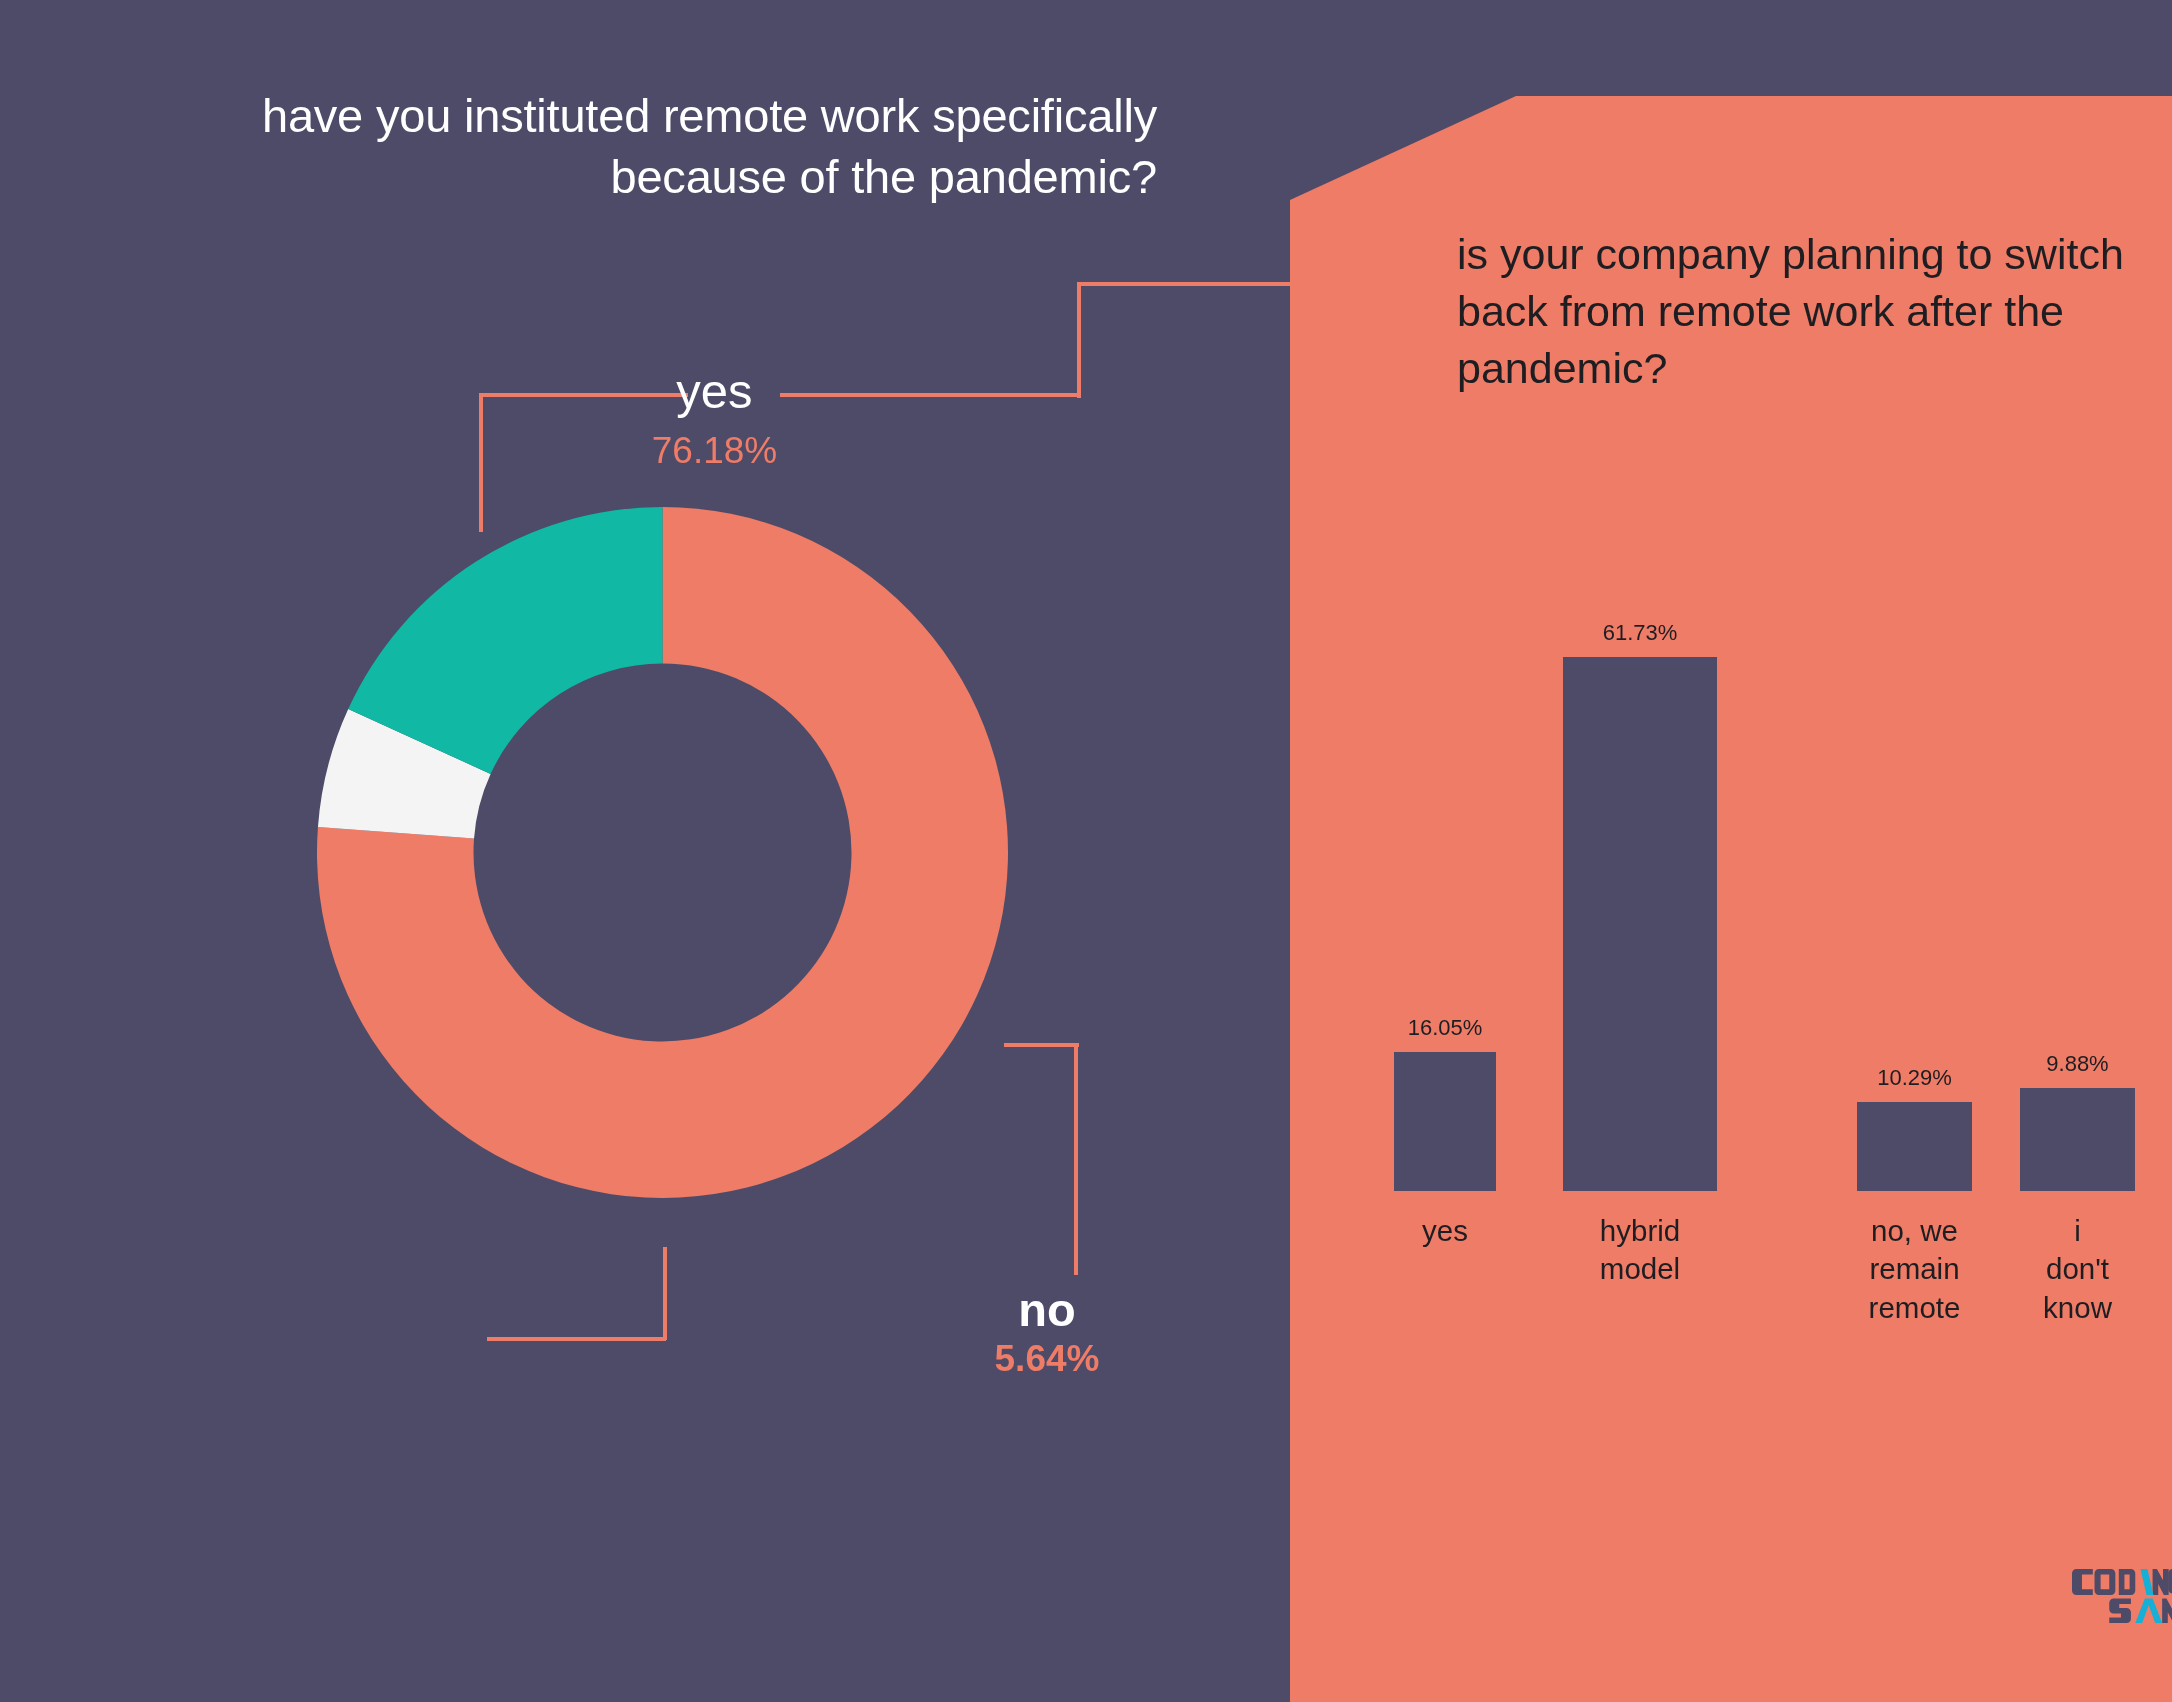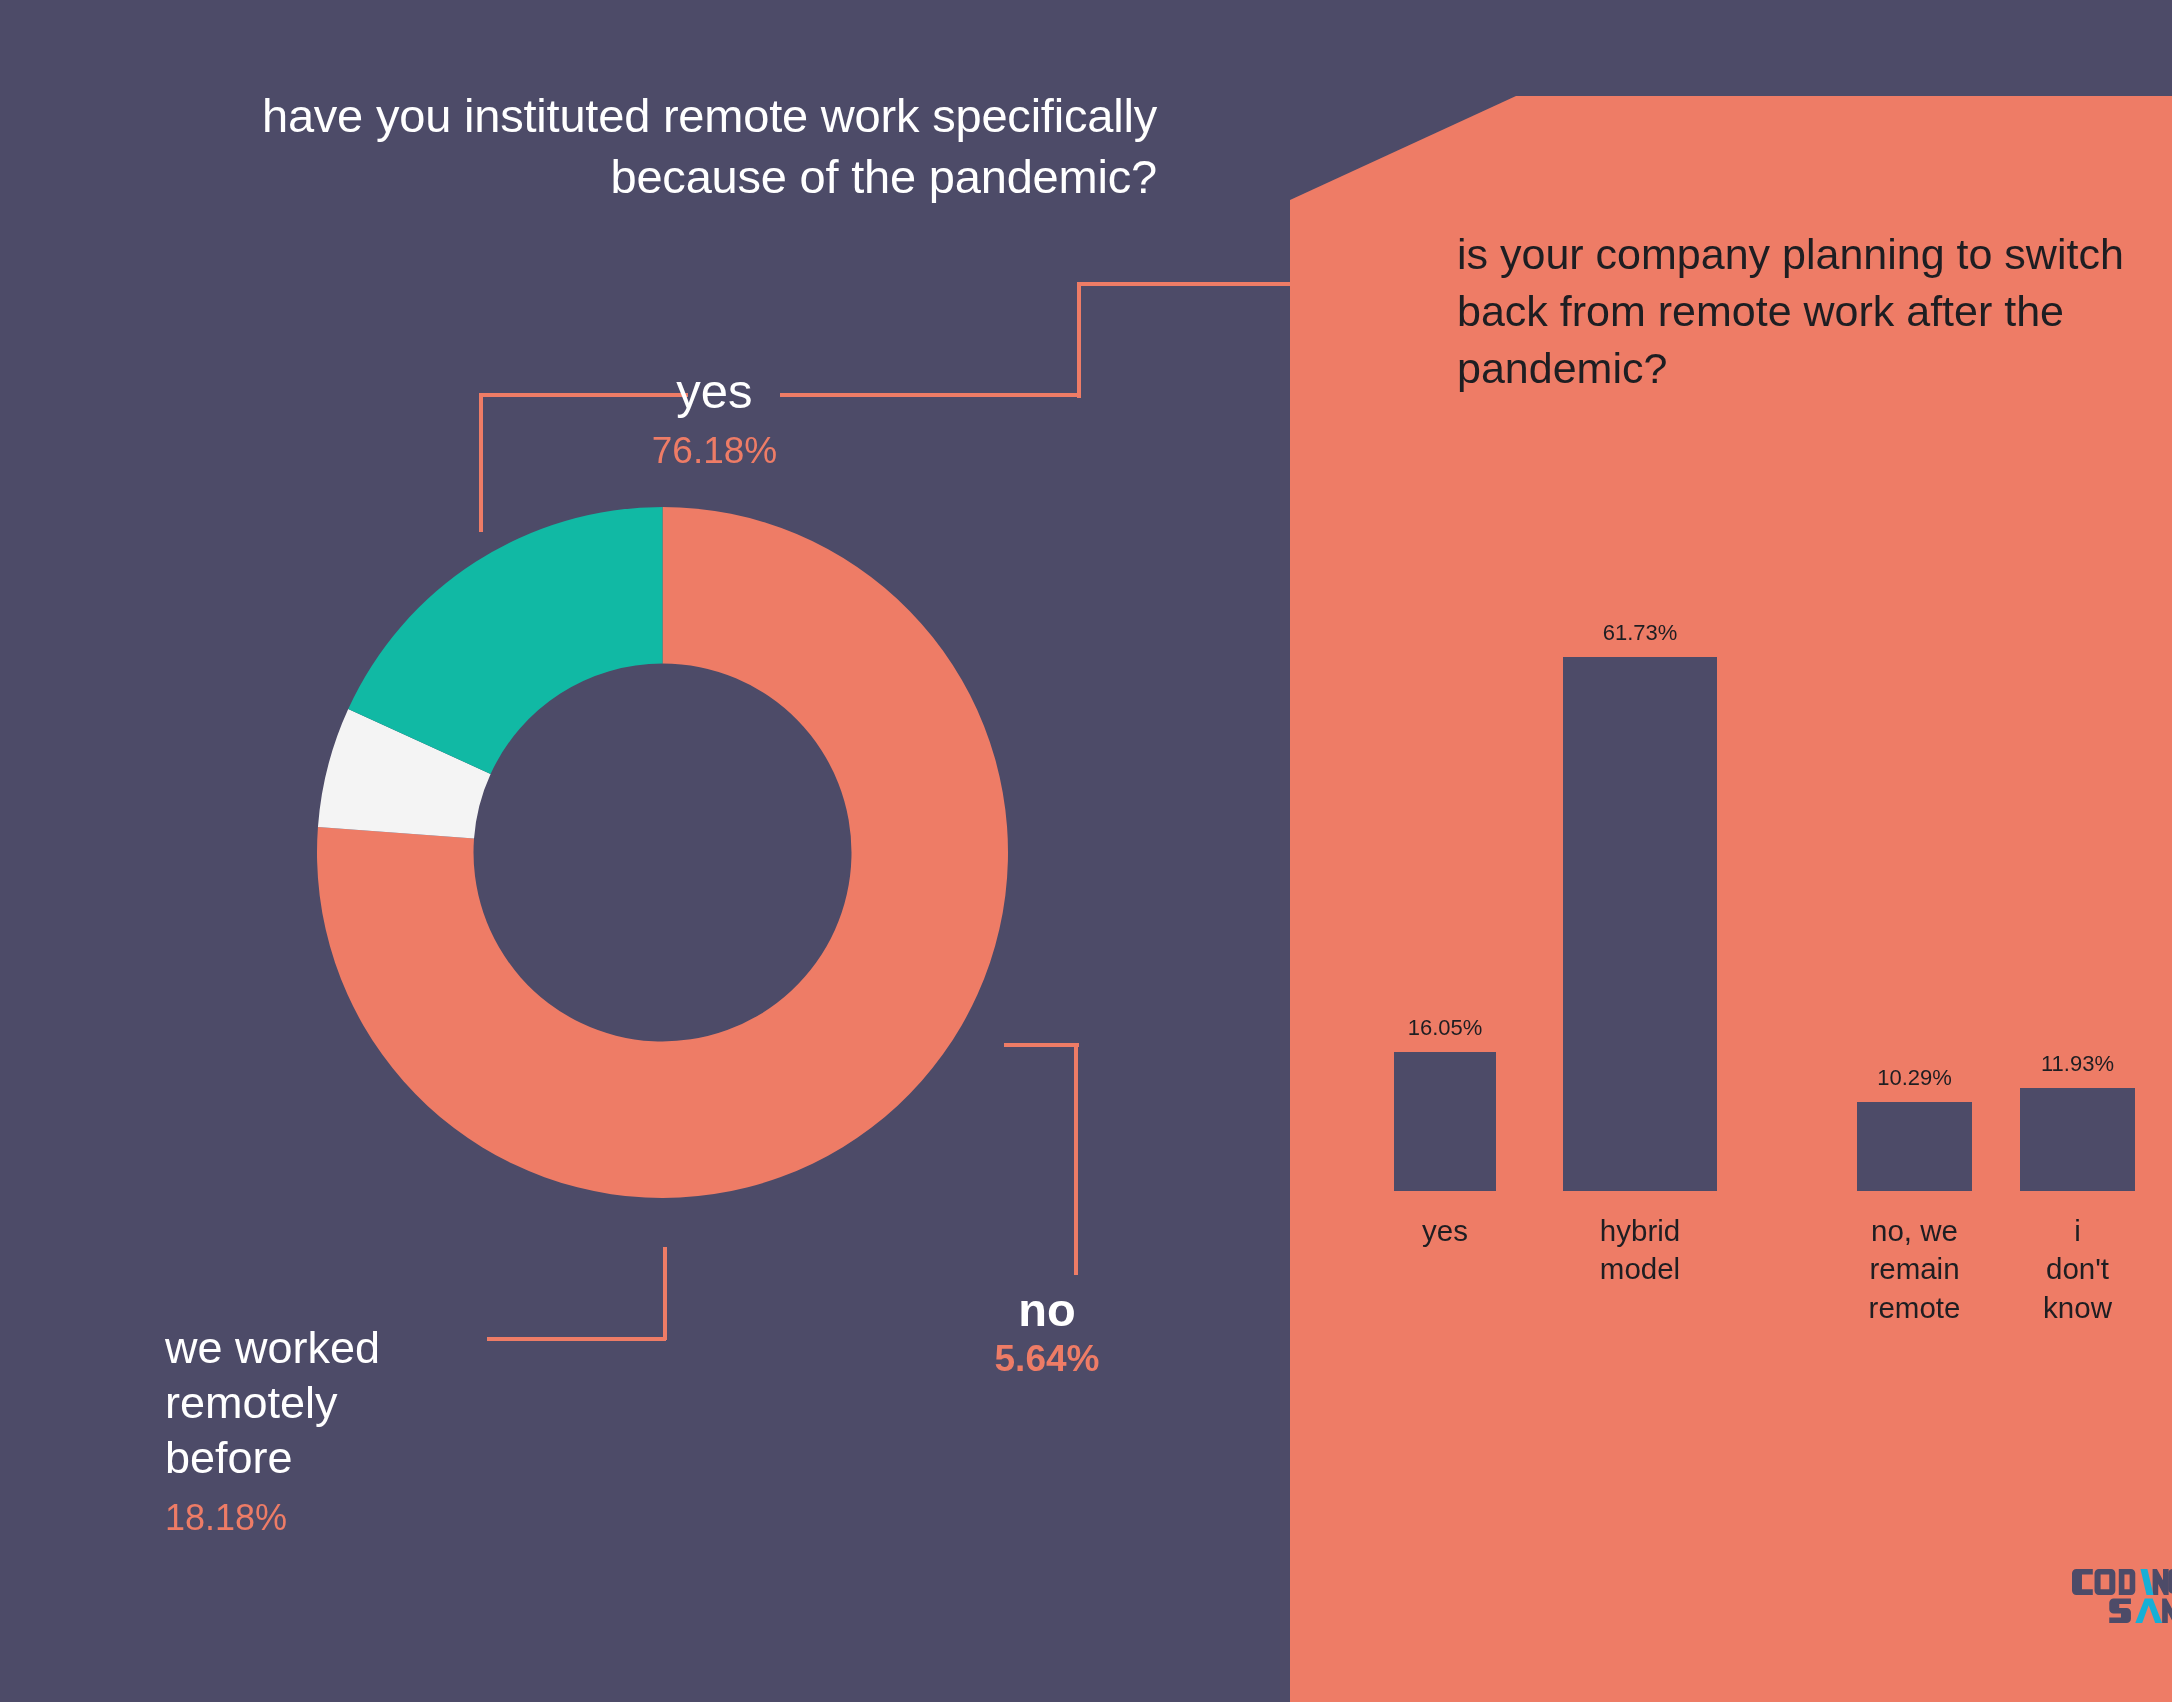--- a/index.html
+++ b/index.html
@@ -114,26 +114,20 @@
     <div id="yes-label">
       <div class="lbl">yes</div>
       <div class="val">76.18%</div>
     </div>
 
     <div id="no-label">
       <div class="lbl">no</div>
       <div class="val">5.64%</div>
     </div>
 
-    <div id="wb-label">
-      <div class="lbl" style="white-space:pre-line">we worked
-remotely
-before</div>
-      <div class="val">18.18%</div>
-    </div>
   </div>
 
   <div id="right-panel">
 
     <div id="right-title">is your company planning to switch back from remote work after the pandemic?</div>
 
     <div id="bars">
         <div class="bar-col" style="left: 0px; width: 102px; height: 591px;">
           <div class="bar-val" style="bottom: 152px; margin-top: 40px;">16.05%</div>
           <div class="bar-rect" style="height: 139px; background: rgb(77, 75, 104);"></div>
@@ -145,21 +139,21 @@
           <div class="bar-cat">hybrid model</div>
         </div>
         <div class="bar-col" style="left: 463px; width: 115px; height: 591px;">
           <div class="bar-val" style="bottom: 102px;">10.29%</div>
           <div class="bar-rect" style="height: 89px; background: rgb(77, 75, 104);"></div>
           <div class="bar-cat">no, we
 remain
 remote</div>
         </div>
         <div class="bar-col" style="left: 626px; width: 115px; height: 591px;">
-          <div class="bar-val" style="bottom: 116px;">11.93%</div>
+          <div class="bar-val" style="bottom: 116px;">9.88%</div>
           <div class="bar-rect" style="height: 103px; background: rgb(77, 75, 104);"></div>
           <div class="bar-cat">i don't know</div>
         </div>
       </div>
 
   </div>
 
   <div id="logo">
     <svg viewBox="0 0 330 165">
 

